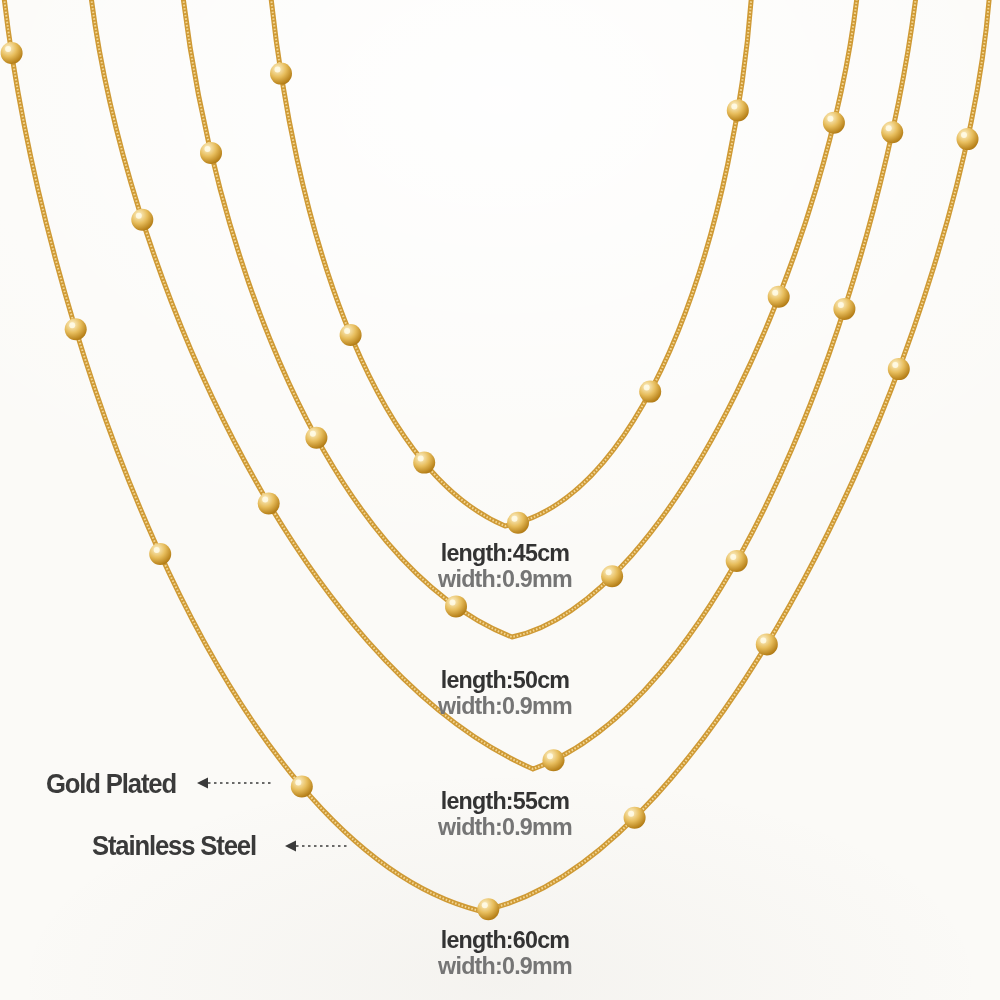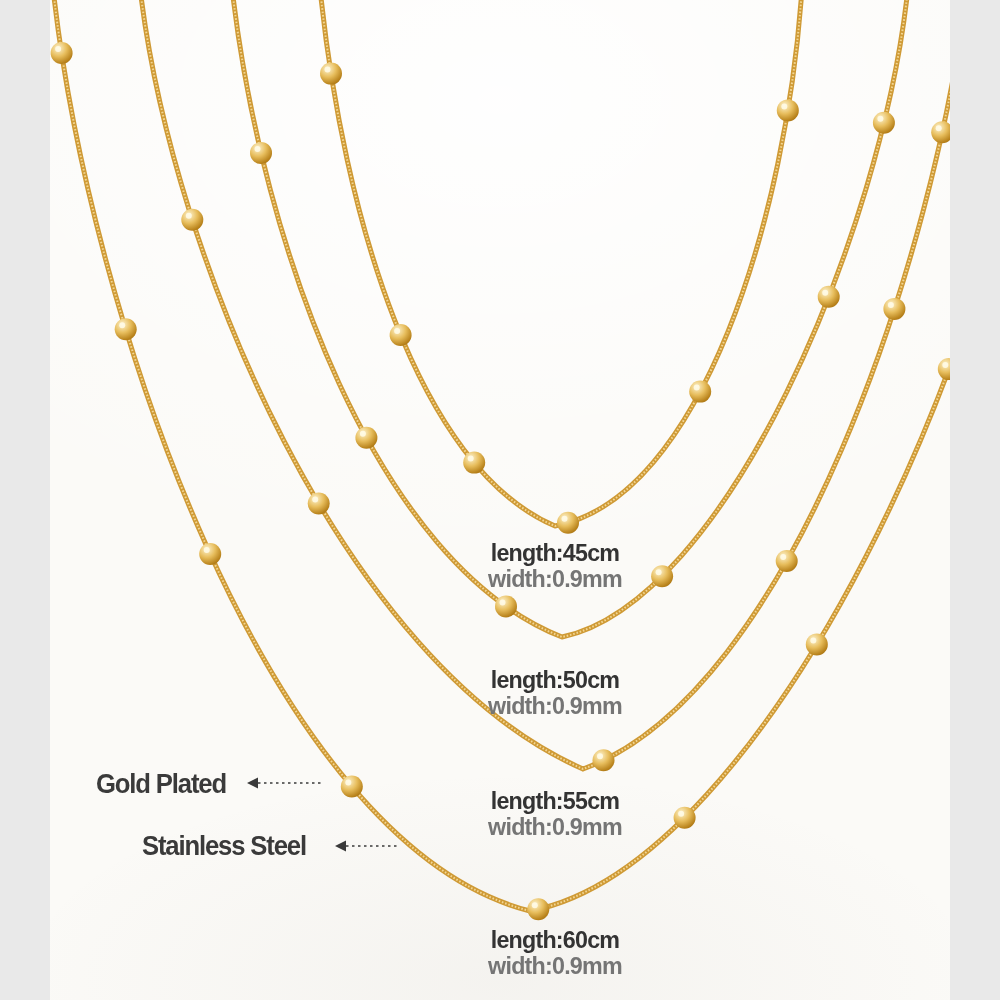--- a/index.html
+++ b/index.html
@@ -1,18 +1,18 @@
 <!DOCTYPE html>
 <html><head>
 <meta charset="utf-8">
 <style>
   html,body{margin:0;padding:0;background:#e9e9e9;}
   #stage{
     position:relative;
-    width:900px;height:1000px;
+    width:1000px;height:1000px;
     margin:0 auto;
     overflow:hidden;
     background:
       radial-gradient(ellipse 700px 300px at 50% 98%, rgba(120,110,95,0.05), rgba(0,0,0,0) 70%),
       radial-gradient(ellipse 900px 600px at 50% 10%, rgba(255,255,255,0.9), rgba(0,0,0,0) 80%),
       #fbfaf7;
     font-family:"Liberation Sans","DejaVu Sans",sans-serif;
   }
   #scene{position:absolute;left:0;top:0;}
   .size-label{

